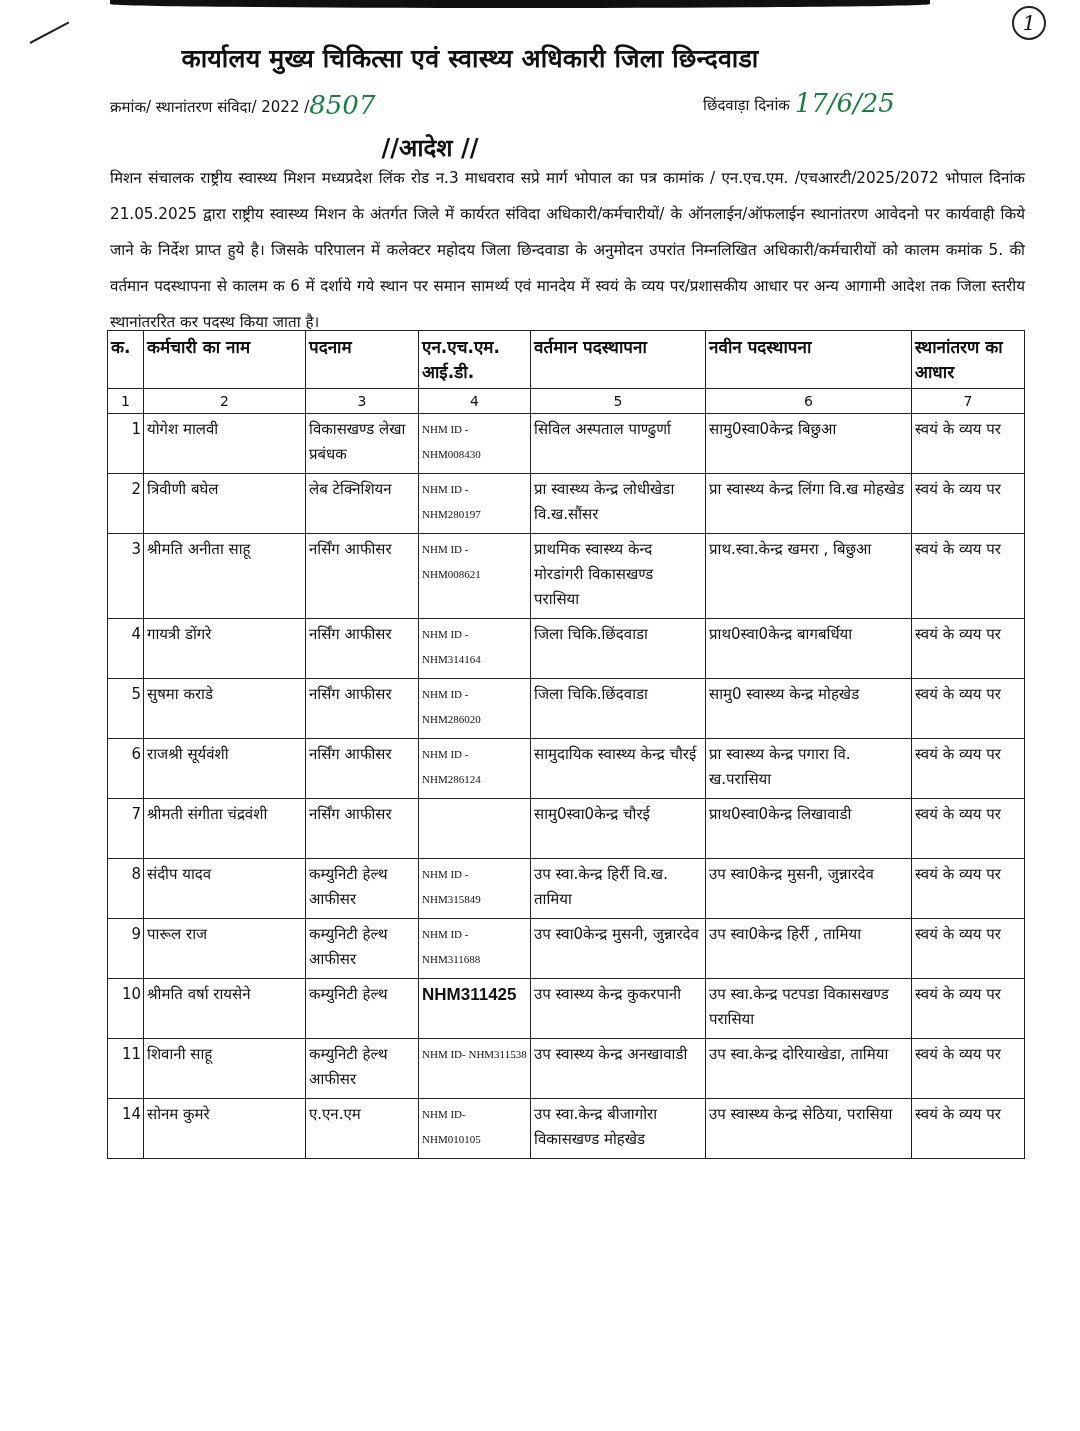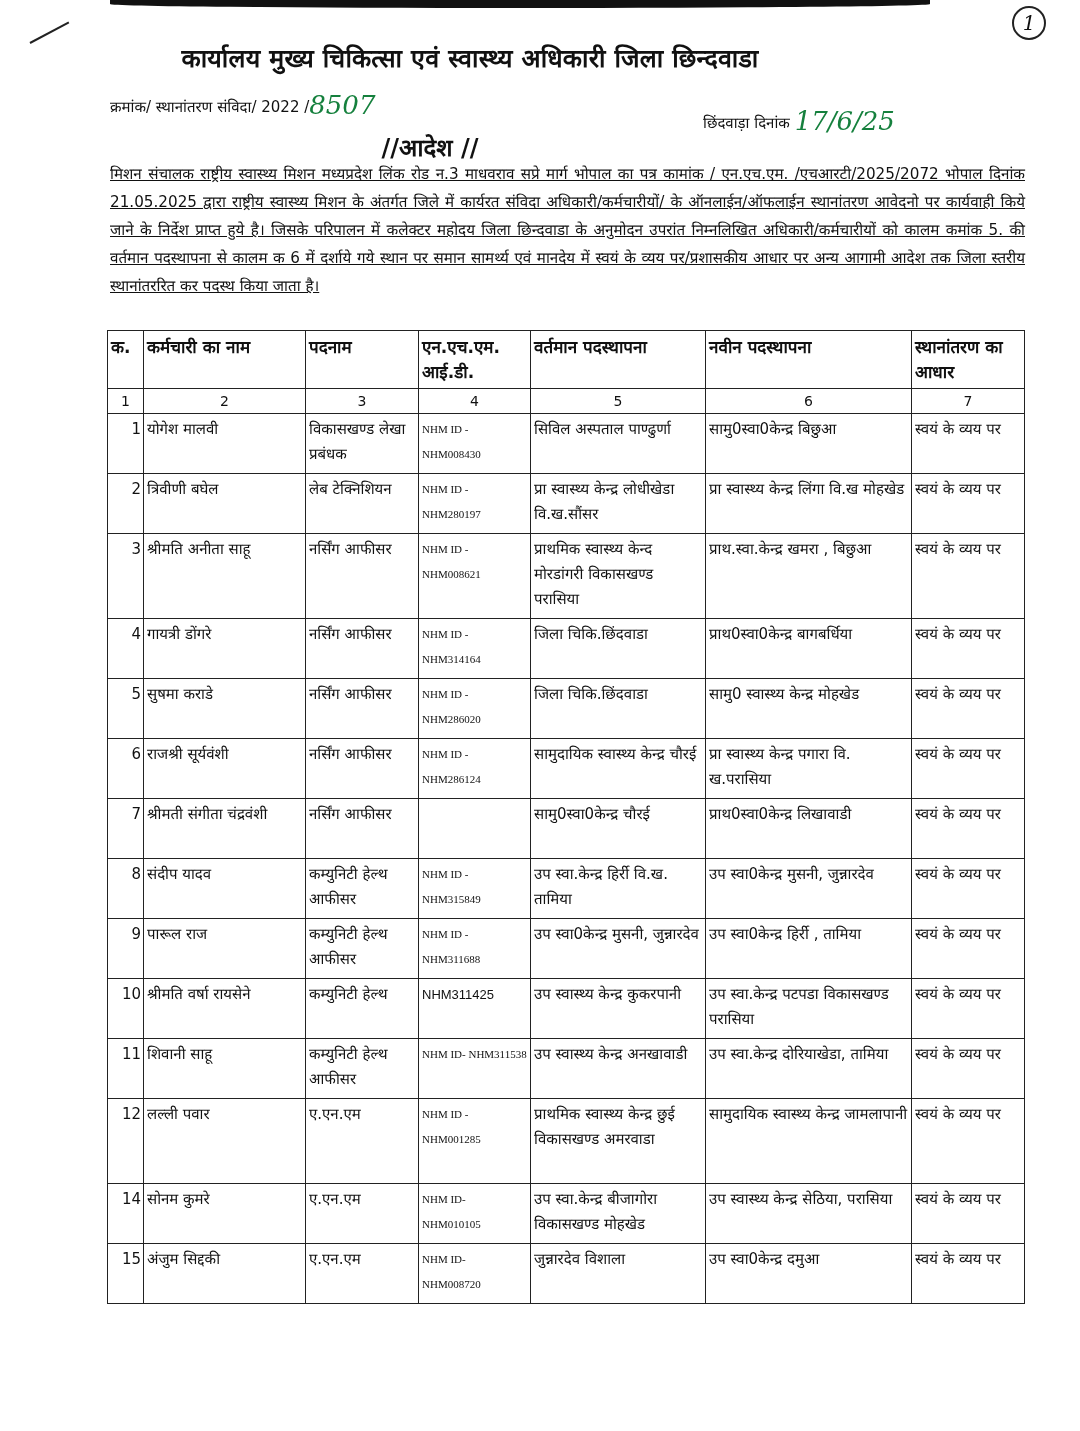--- a/index.html
+++ b/index.html
@@ -25,43 +25,43 @@
     font-size: 25px; font-weight: bold; letter-spacing: 0.2px;
   }
   .ref-line {
     position: absolute; left: 110px; top: 90px; font-size: 15px;
   }
   .hand {
     font-family: "DejaVu Serif", serif; font-style: italic; font-size: 26px; color: #15803d;
     vertical-align: -2px;
   }
   .date-line {
-    position: absolute; left: 703px; top: 106px; font-size: 15px;
+    position: absolute; left: 703px; top: 88px; font-size: 15px;
   }
   .order-head {
     position: absolute; left: 0; width: 860px; top: 130px; text-align: center;
     font-size: 24px; font-weight: bold;
   }
   .para {
     position: absolute; left: 110px; top: 160px; width: 915px; font-size: 15.2px;
-    line-height: 28px; text-align: justify; text-decoration: underline;
+    line-height: 36px; text-align: justify;
   }
   table.grid {
     position: absolute; left: 107px; top: 330px; width: 917px; border-collapse: collapse;
     table-layout: fixed; font-size: 15px;
   }
   table.grid td, table.grid th {
     border: 1.5px solid #222; vertical-align: top; padding: 3px 3px; line-height: 25px;
     font-weight: normal; text-align: left;
   }
   table.grid th { font-size: 17px; font-weight: bold; padding-top: 4px; }
   table.grid tr.colnums td { text-align: center; padding: 0; line-height: 24px; font-size: 14px; }
   td.sn { text-align: right !important; padding-right: 2px !important; }
   td.nhm { font-family: "Liberation Serif", serif; font-weight: bold; font-size: 11px; }
-  td.nhm.plain { font-family: "Liberation Sans", sans-serif; font-weight: normal; font-size: 13px; }
+  td.nhm.plain { font-family: "Liberation Sans", sans-serif; font-weight: bold; font-size: 17px; }
   tr.h59 td { height: 53px; }
   tr.h84 td { height: 78px; }
 </style>
 </head>
 <body>
 
 <div class="scan-edge"></div>
 <div class="corner-mark"></div>
 <div class="page-num">1</div>
 
@@ -202,41 +202,23 @@
       </tr>
       <tr class="h59">
         <td class="sn">11</td>
         <td>शिवानी साहू</td>
         <td>कम्युनिटी हेल्थ आफीसर</td>
         <td class="nhm">NHM ID- NHM311538</td>
         <td>उप स्वास्थ्य केन्द्र अनखावाडी</td>
         <td>उप स्वा.केन्द्र दोरियाखेडा, तामिया</td>
         <td>स्वयं के व्यय पर</td>
       </tr>
-      <tr class="h84">
-        <td class="sn">12</td>
-        <td>लल्ली पवार</td>
-        <td>ए.एन.एम</td>
-        <td class="nhm">NHM ID - NHM001285</td>
-        <td>प्राथमिक स्वास्थ्य केन्द्र छुई विकासखण्ड अमरवाडा</td>
-        <td>सामुदायिक स्वास्थ्य केन्द्र जामलापानी</td>
-        <td>स्वयं के व्यय पर</td>
-      </tr>
       <tr class="h59">
         <td class="sn">14</td>
         <td>सोनम कुमरे</td>
         <td>ए.एन.एम</td>
         <td class="nhm">NHM ID- NHM010105</td>
         <td>उप स्वा.केन्द्र बीजागोरा विकासखण्ड मोहखेड</td>
         <td>उप स्वास्थ्य केन्द्र सेठिया, परासिया</td>
         <td>स्वयं के व्यय पर</td>
       </tr>
-      <tr class="h59">
-        <td class="sn">15</td>
-        <td>अंजुम सिद्दकी</td>
-        <td>ए.एन.एम</td>
-        <td class="nhm">NHM ID- NHM008720</td>
-        <td>जुन्नारदेव विशाला</td>
-        <td>उप स्वा0केन्द्र दमुआ</td>
-        <td>स्वयं के व्यय पर</td>
-      </tr>
     </tbody>
 </table>
 
 </body></html>

